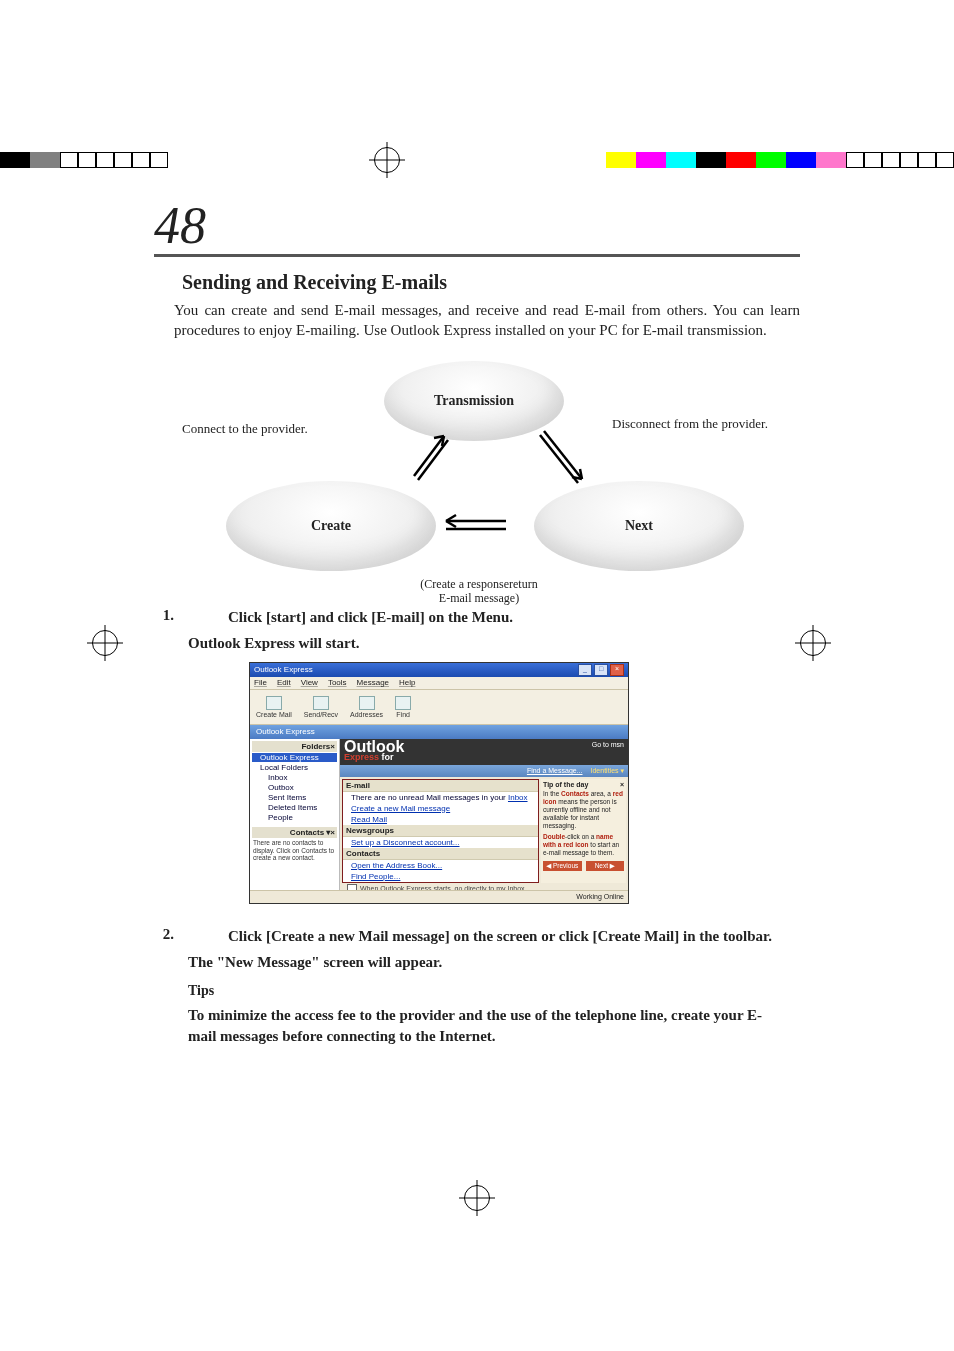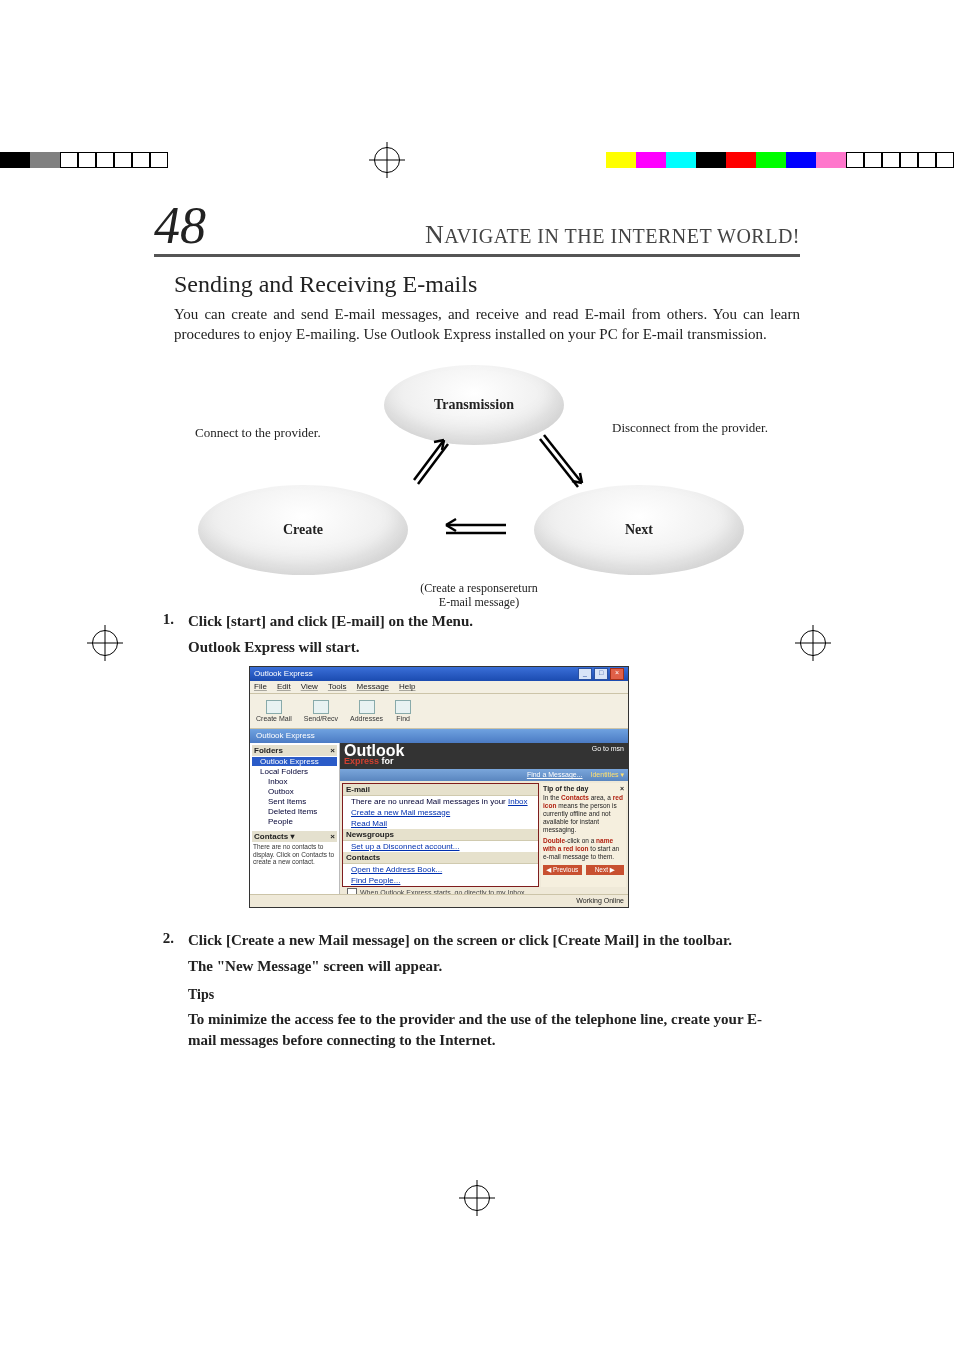--- a/index.html
+++ b/index.html
@@ -75,23 +75,23 @@
     font-weight: 500;
     line-height: 1;
   }
   .chapter-title {
     font-size: 20px;
     letter-spacing: 0.5px;
     color: #444;
   }
 
   h2.section {
-    font-weight: normal;
-    font-size: 24px;
-    margin: 14px 0 6px 20px;
+    font-weight: bold;
+    font-size: 20px;
+    margin: 14px 0 6px 28px;
   }
   p.body {
     margin: 6px 0 0 20px;
     font-size: 15px;
     line-height: 1.35;
     text-align: justify;
   }
 
   
   .diagram {
@@ -104,28 +104,28 @@
     border-radius: 50% / 50%;
     background: radial-gradient(ellipse at 50% 35%, #fff 0%, #f0f0f0 55%, #d8d8d8 100%);
     box-shadow: inset -6px -12px 20px rgba(0,0,0,0.08);
     display: flex;
     align-items: center;
     justify-content: center;
     font-weight: bold;
     font-size: 14px;
   }
   .bubble.top  { left: 210px; top: 0;   width: 180px; height: 80px; }
-  .bubble.left { left: 24px;  top: 120px; width: 210px; height: 90px; font-family: Liberation Serif, serif; }
+  .bubble.left { left: 52px;  top: 120px; width: 210px; height: 90px; font-family: Liberation Serif, serif; }
   .bubble.right{ left: 360px; top: 120px; width: 210px; height: 90px; }
 
   .diag-label {
     position: absolute;
     font-size: 13px;
   }
-  .diag-label.connect    { left: 21px; top: 60px; }
+  .diag-label.connect    { left: 8px; top: 60px; }
   .diag-label.disconnect { left: 438px; top: 55px; width: 200px; }
   .diag-label.caption {
     left: 200px; top: 216px;
     text-align: center;
     width: 210px;
     font-size: 12px;
     line-height: 1.2;
   }
 
   
@@ -146,20 +146,21 @@
     font-weight: bold;
     font-size: 15px;
     flex: none;
   }
   .step .txt {
     flex: 1;
     font-size: 15px;
     font-weight: bold;
     text-align: justify;
     line-height: 1.35;
+    margin-left: 40px;
   }
   .sub {
     margin: 6px 12px 0 34px;
     font-size: 15px;
     line-height: 1.4;
     font-weight: bold;
   }
   .tips-label {
     margin: 10px 0 0 34px;
     font-weight: bold;
@@ -252,21 +253,21 @@
     box-sizing: border-box;
     display: flex;
     flex-direction: column;
     gap: 1px;
   }
   .folders .hdr {
     background: #e4e0ce;
     font-weight: bold;
     padding: 1px 2px;
     display: flex;
-    justify-content: space-between;
+    justify-content: flex-end;
   }
   .folders .item {
     padding-left: 8px;
     color: #003;
     white-space: nowrap;
   }
   .folders .item.sel {
     background: #2a5bc8;
     color: #fff;
   }
@@ -433,23 +434,20 @@
     <div class="reg-mark"></div>
     <span></span>
   </div>
   <div class="side-reg left reg-mark"></div>
   <div class="side-reg right reg-mark"></div>
 
   <div class="content">
 
     <div class="header-row">
       <div class="page-number">48</div>
-      <div class="chapter-title">
-        <span style="font-size:26px;">N</span><span>AVIGATE IN THE INTERNET WORLD!</span>
-      </div>
     </div>
 
     <h2 class="section">Sending and Receiving E-mails</h2>
     <p class="body">You can create and send E-mail messages, and receive and read E-mail from others.  You can learn procedures to enjoy E-mailing. Use Outlook Express installed on your PC for E-mail transmission.</p>
 
     <div class="diagram">
       <div class="bubble top">Transmission</div>
       <div class="bubble left">Create</div>
       <div class="bubble right">Next</div>
 

